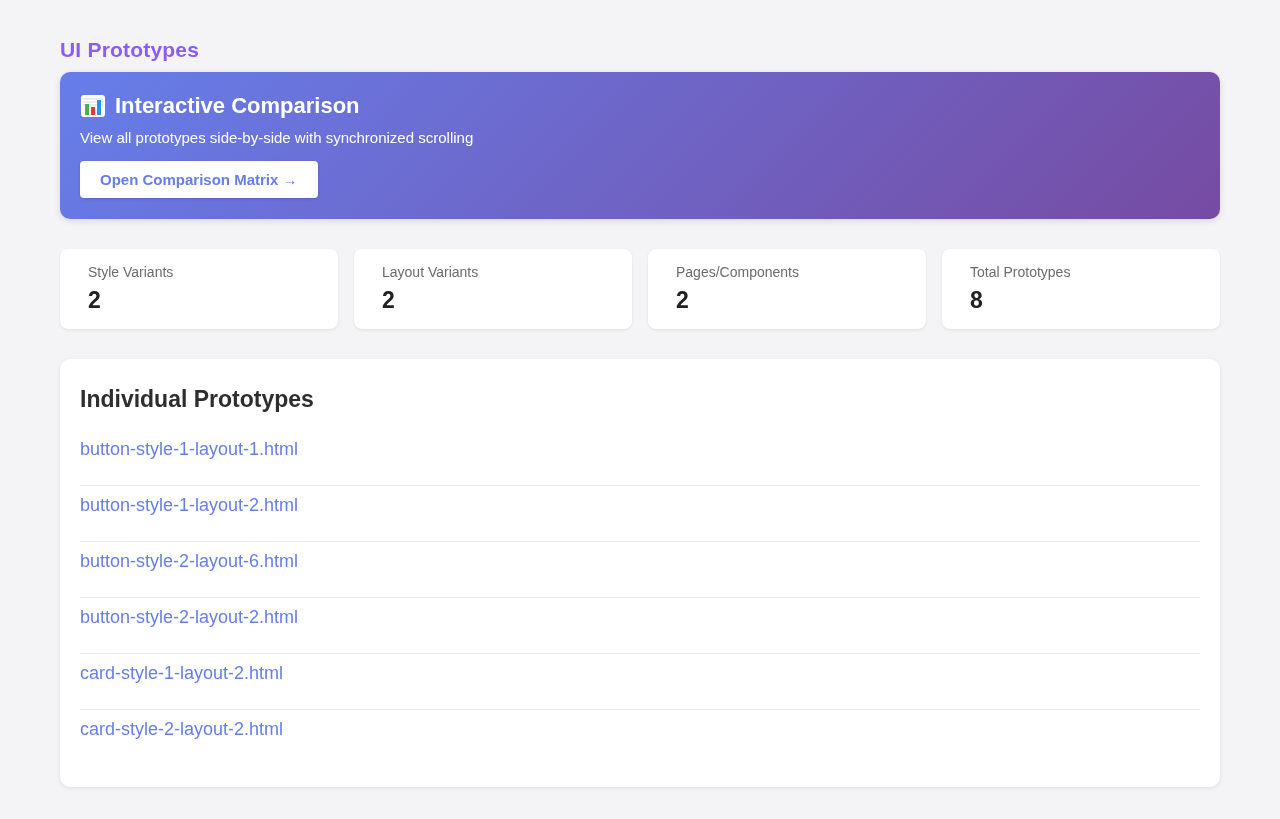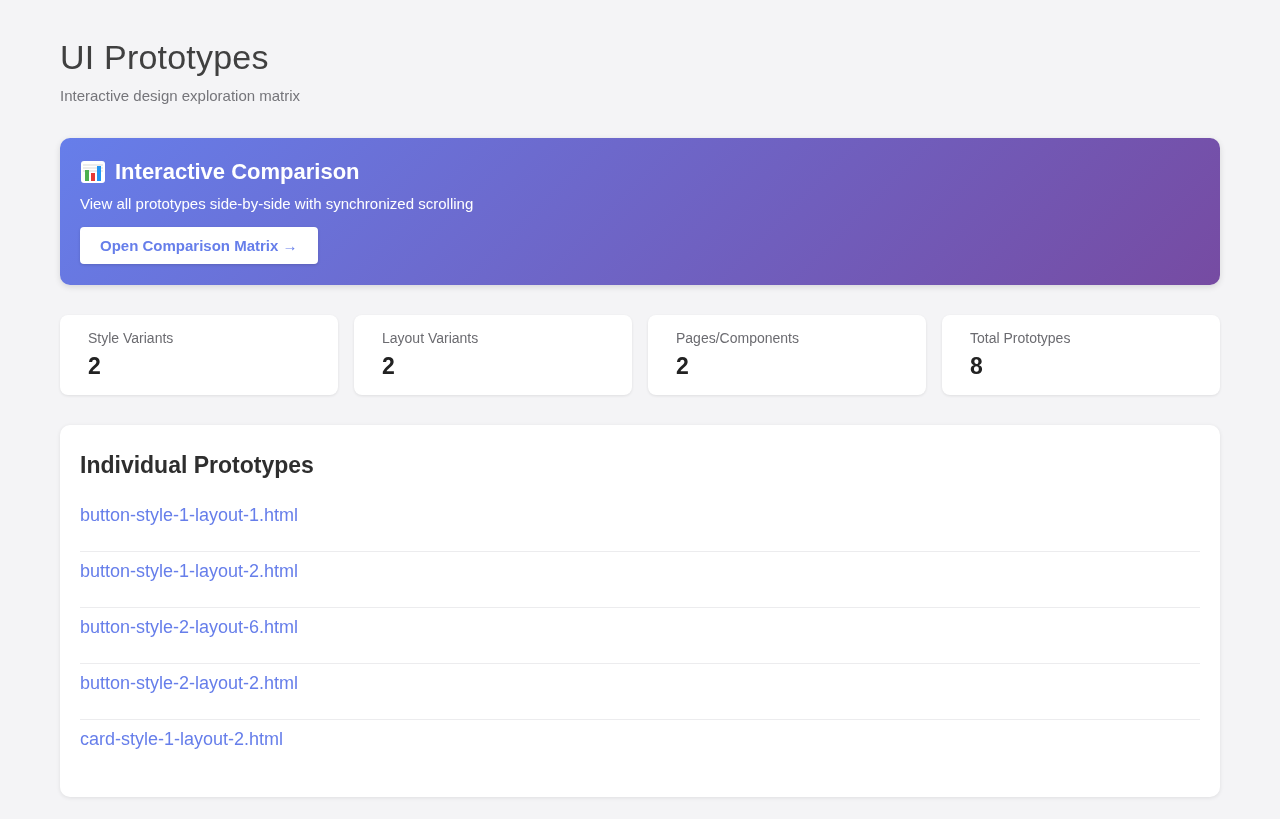--- a/index.html
+++ b/index.html
@@ -9,23 +9,23 @@
     width: 1280px;
     height: 819px;
     background: #f4f4f6;
     font-family: "Liberation Sans", sans-serif;
     color: #2e2e2e;
   }
   .container {
     padding: 38px 60px 20px 60px;
   }
   .page-title {
-    font-size: 34px;
-    font-weight: normal;
-    color: #404040;
+    font-size: 21px;
+    font-weight: bold;
+    color: #8b5cf6;
     margin: 0 0 10px 0;
     letter-spacing: 0.2px;
   }
   .page-subtitle {
     font-size: 15px;
     color: #75757a;
     margin: 0 0 34px 0;
   }
   .banner {
     border-radius: 10px;
@@ -105,21 +105,20 @@
     cursor: pointer;
   }
   .proto-link:last-child { border-bottom: none; }
 </style>
 </head>
 <body style="background: rgb(244, 244, 246);">
 
 <div class="container">
 
   <h1 class="page-title">UI Prototypes</h1>
-  <p class="page-subtitle">Interactive design exploration matrix</p>
 
   <div class="banner" style="background: linear-gradient(135deg, rgb(102, 126, 234) 0%, rgb(118, 75, 162) 100%);">
     <h2 class="banner-title">
       <span class="banner-icon">
         <svg width="26" height="26" viewBox="0 0 26 26">
           <rect x="1" y="2" width="24" height="22" rx="3" fill="#ffffff"></rect>
           <line x1="3" y1="6" x2="23" y2="6" stroke="#d9d9d9" stroke-width="1"></line>
           <line x1="3" y1="9" x2="23" y2="9" stroke="#d9d9d9" stroke-width="1"></line>
           <line x1="3" y1="12" x2="23" y2="12" stroke="#d9d9d9" stroke-width="1"></line>
           <rect x="5" y="11" width="4" height="11" fill="#4caf50"></rect>
@@ -153,16 +152,17 @@
   </div>
 
   <div class="proto-card">
     <h2 class="proto-heading">Individual Prototypes</h2>
     <div>
       <a class="proto-link">button-style-1-layout-1.html</a>
       <a class="proto-link">button-style-1-layout-2.html</a>
       <a class="proto-link">button-style-2-layout-6.html</a>
       <a class="proto-link">button-style-2-layout-2.html</a>
       <a class="proto-link">card-style-1-layout-2.html</a>
+      <a class="proto-link">card-style-2-layout-2.html</a>
     </div>
   </div>
 
 </div>
 
 </body></html>

